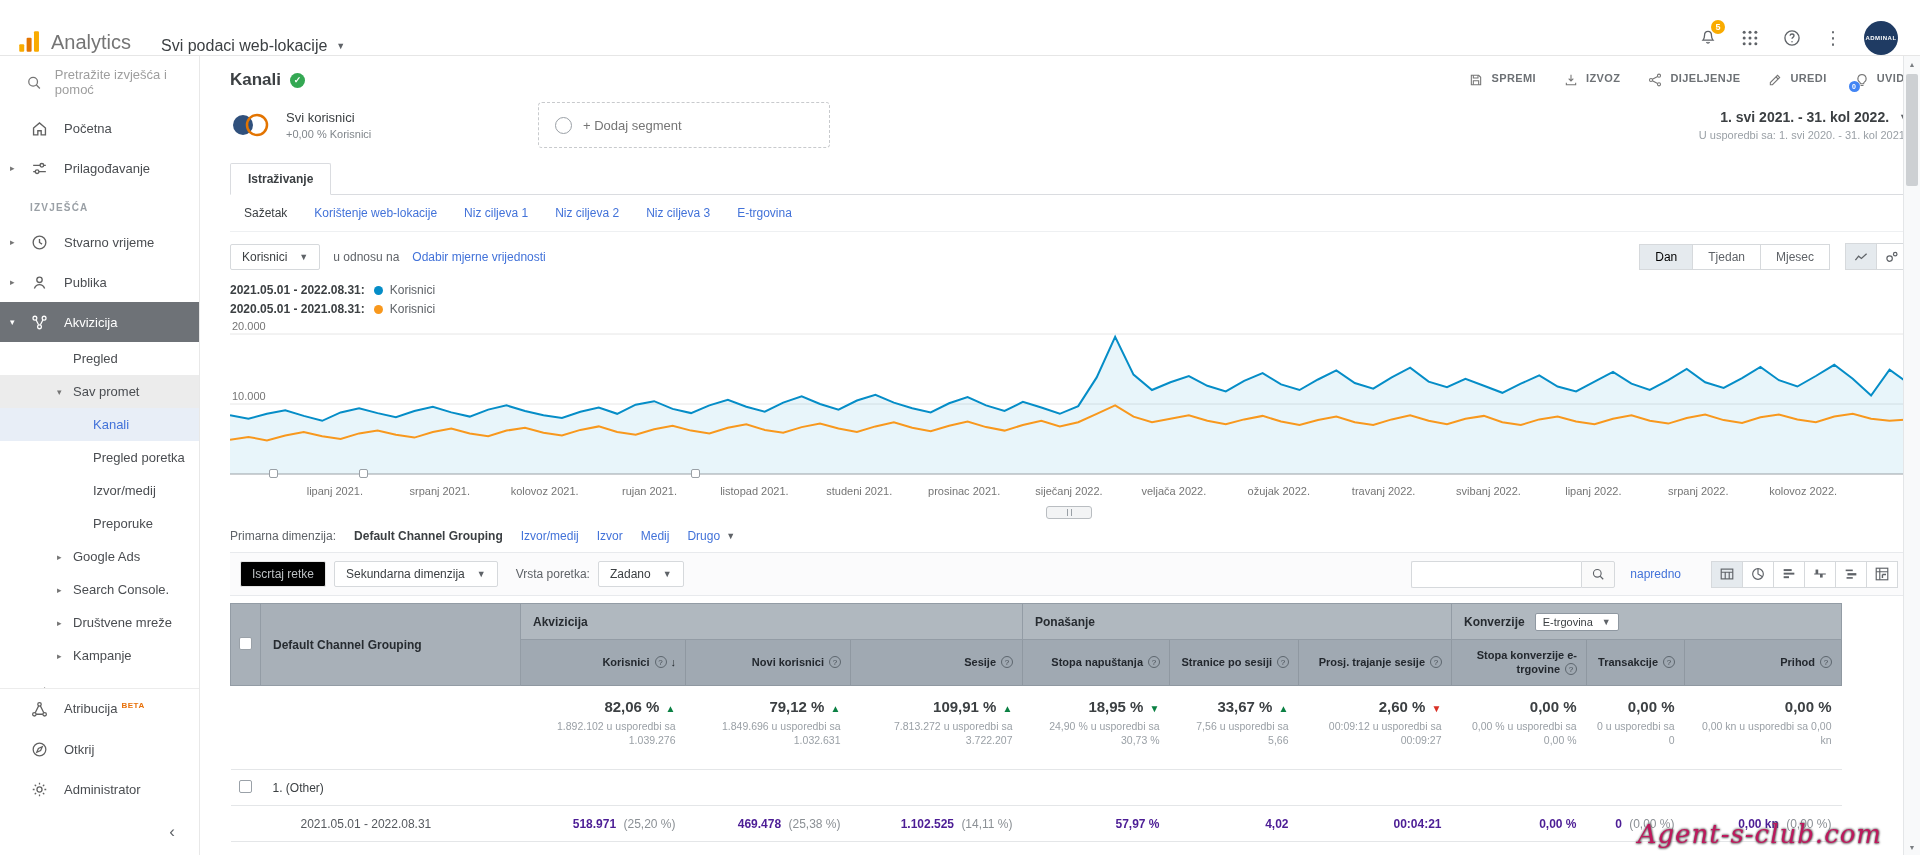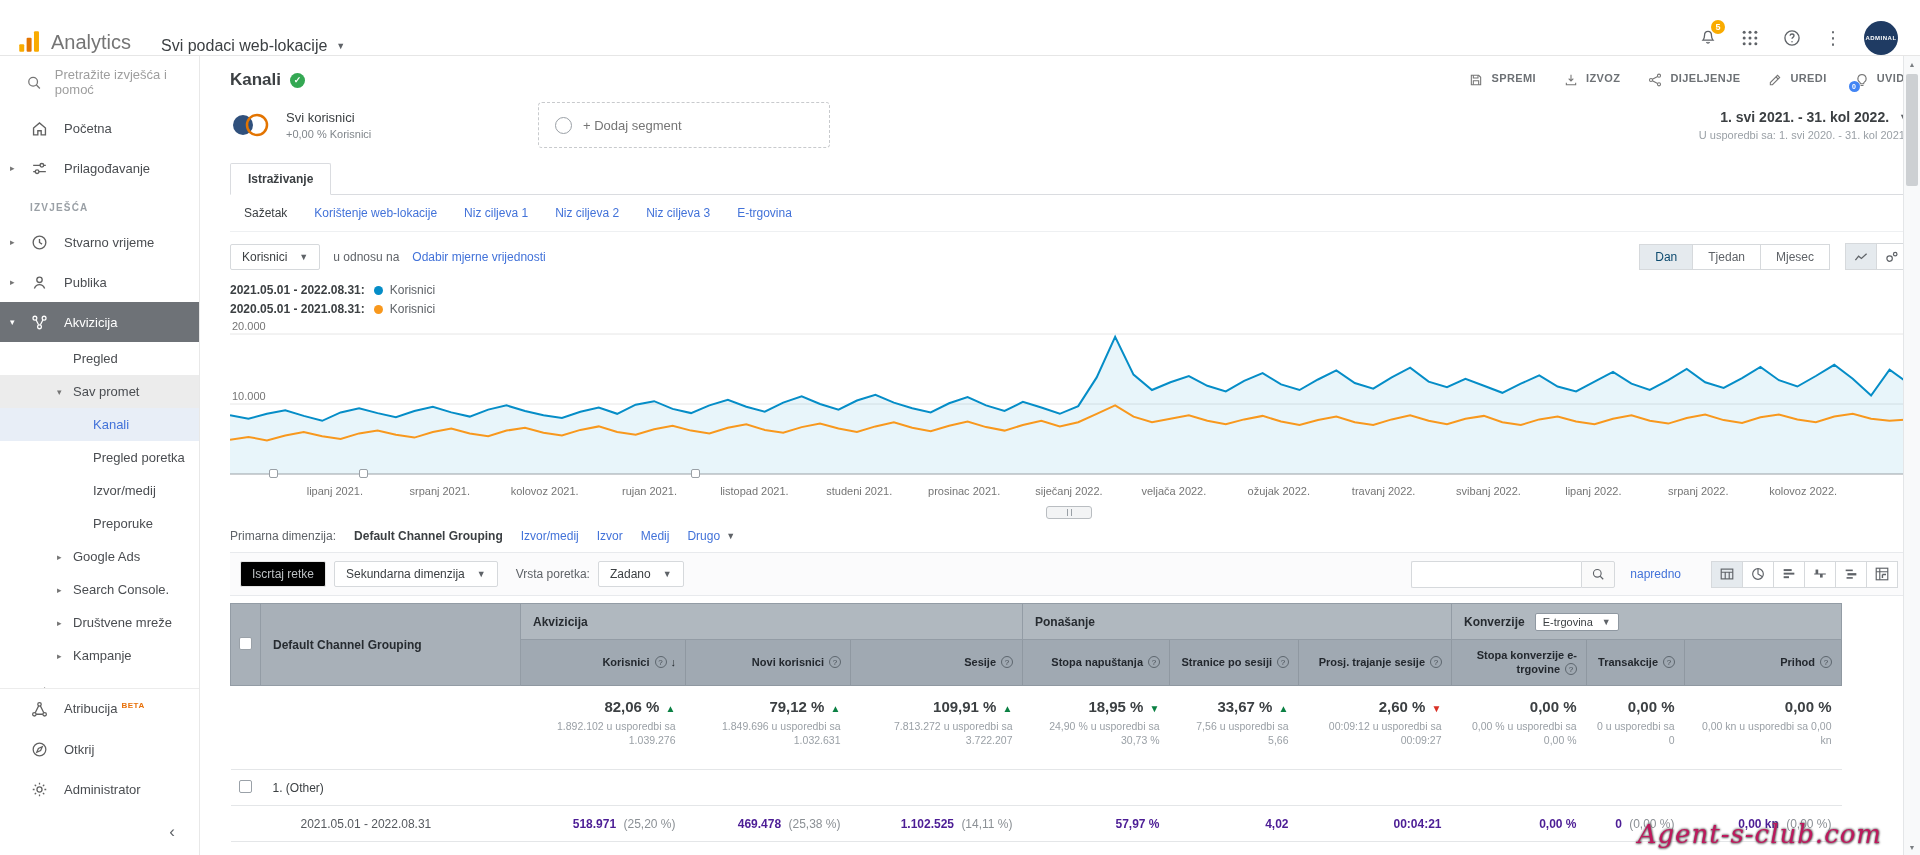--- a/index.html
+++ b/index.html
@@ -75,21 +75,21 @@
   .subtab.active{color:#3c4043;cursor:default}
 
   .controls-row{margin-top:11px;display:flex;align-items:center}
   .btn{border:1px solid #d6d9dc;background:#fff;border-radius:2px;font-size:12px;color:#3c4043;padding:5px 11px;display:inline-flex;align-items:center;gap:12px;cursor:pointer;white-space:nowrap}
   .btn.disabled{color:#bcc0c3;background:#000000;border-color:#e5e5e5;cursor:default}
   .vs-label{margin:0 13px;font-size:12px;color:#5f6368}
   .link{color:#4272d9;font-size:12px;cursor:pointer;text-decoration:none}
   .controls-right{margin-left:auto;display:flex;align-items:center}
   .seg-btn-group{display:flex}
   .seg-btn{border:1px solid #d6d9dc;background:#fff;padding:5px 15px;font-size:12px;color:#5f6368;margin-left:-1px;cursor:pointer}
-  .seg-btn.active{background:#e5eaee;color:#0c4a6e}
+  .seg-btn.active{background:#e5eaee;color:#000000}
   .icon-group{display:flex;margin-left:16px}
   .icon-btn{width:32px;height:27px;border:1px solid #d6d9dc;margin-left:-1px;display:flex;align-items:center;justify-content:center;background:#fff;cursor:pointer;color:#5f6368}
   .icon-btn.active{background:#e5eaee}
   .icon-btn .icon{width:16px;height:16px}
 
   .legend{margin-top:13px}
   .legend-row{display:flex;align-items:center;font-size:12px;margin-top:5px}
   .legend-range{font-weight:700;color:#3c4043;margin-right:9px}
   .dot{width:9px;height:9px;border-radius:50%;margin-right:7px;flex:none}
   .legend-metric{color:#5f6368}

